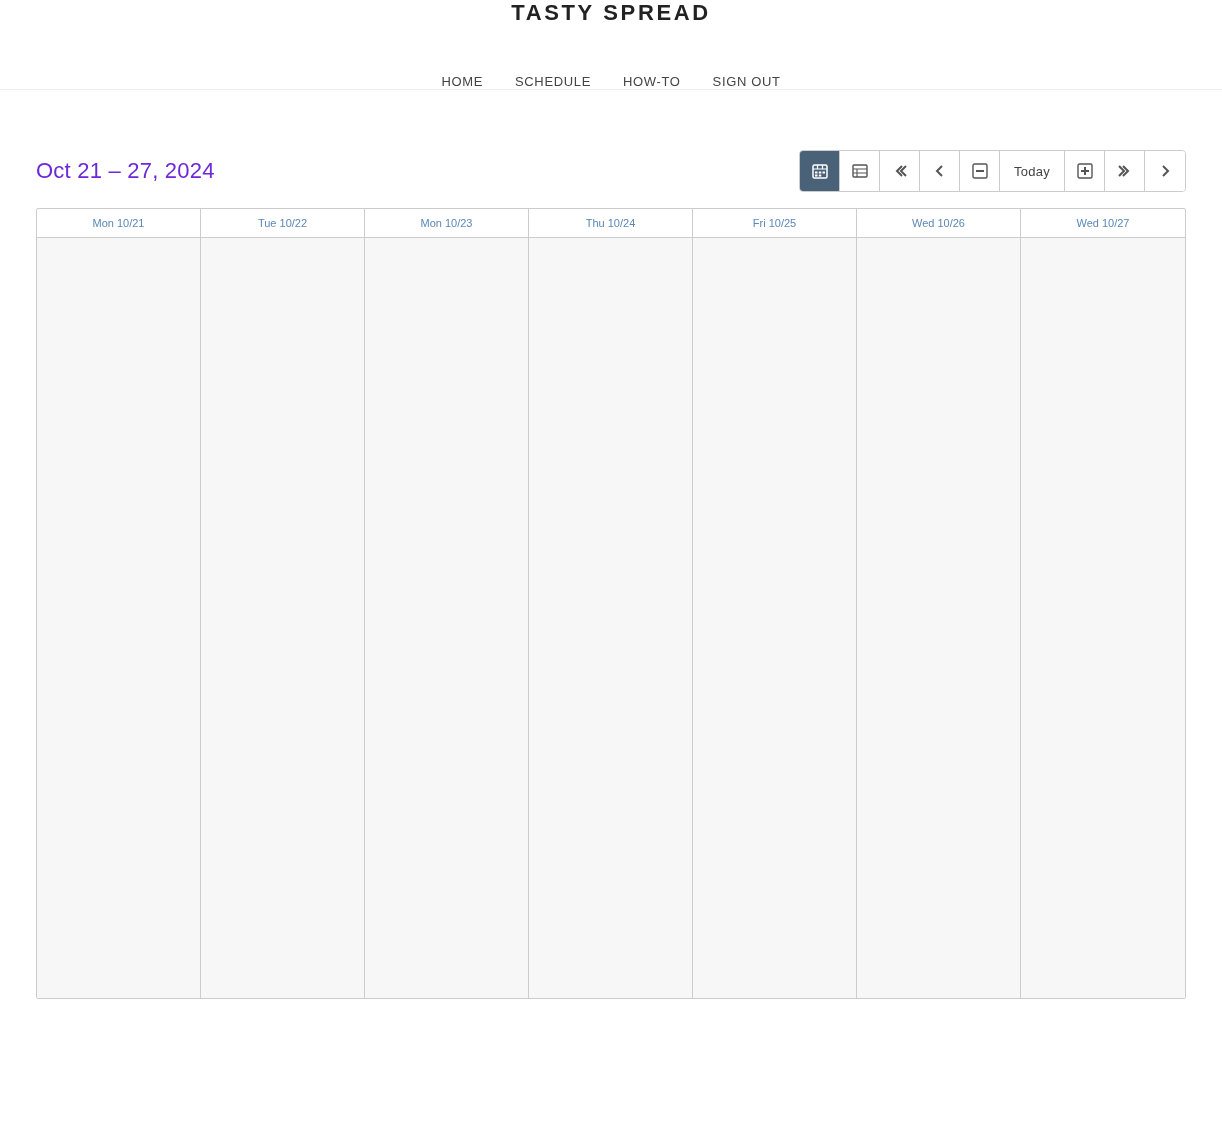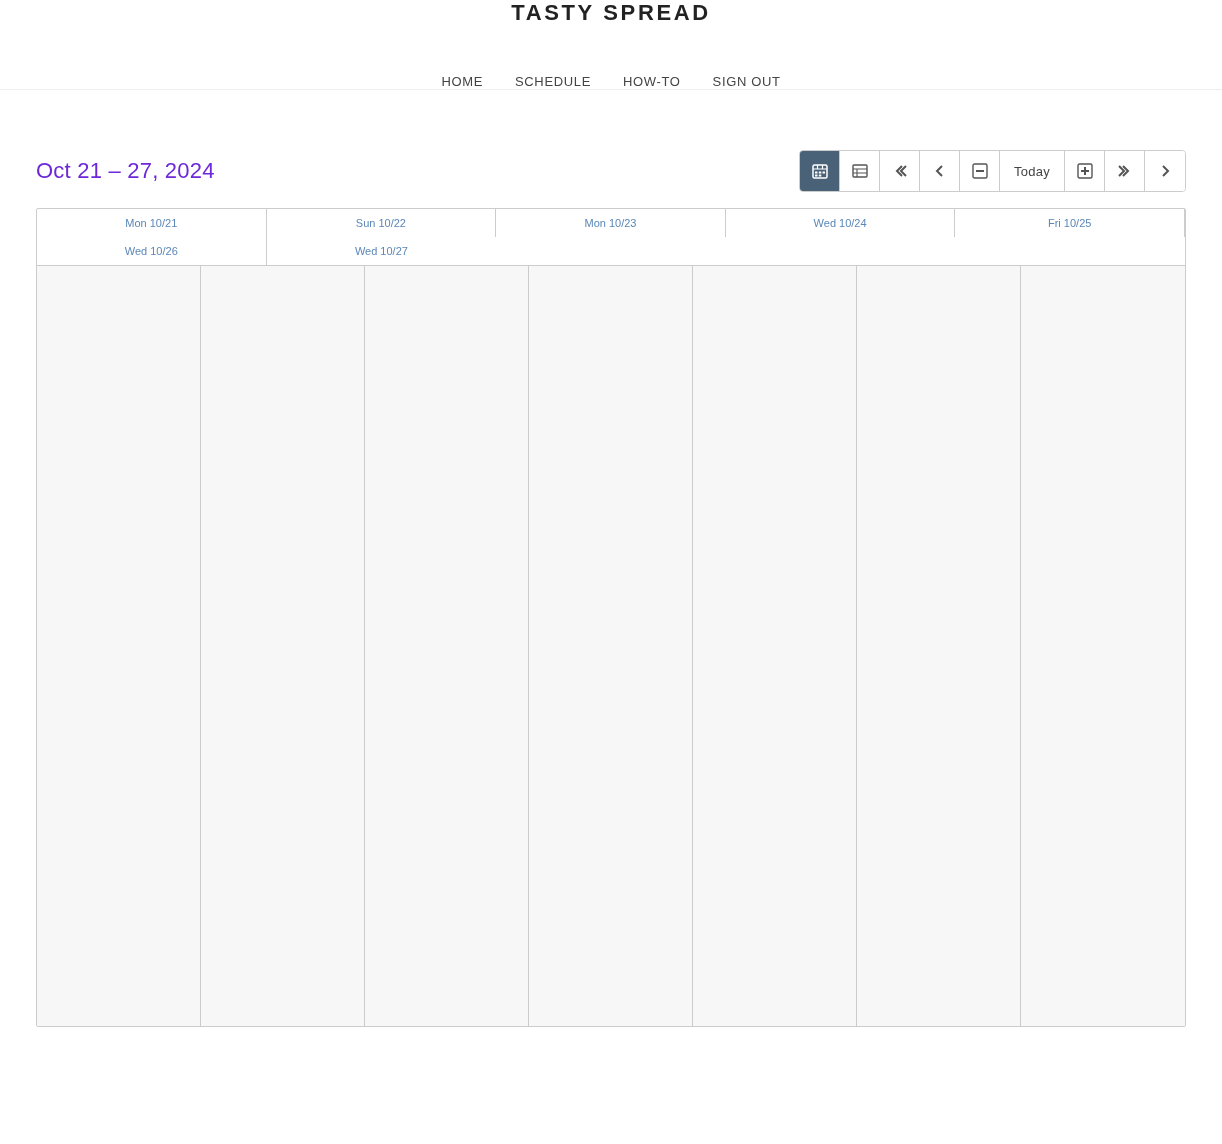--- a/index.html
+++ b/index.html
@@ -116,21 +116,21 @@
 
     
     .calendar-grid {
       border: 1px solid #ccc;
       border-radius: 2px;
       overflow: hidden;
     }
 
     .calendar-days-header {
       display: grid;
-      grid-template-columns: repeat(5, 1fr);
+      grid-template-columns: repeat(7, 1fr);
       border-bottom: 1px solid #ccc;
     }
 
     .calendar-day-header {
       padding: 8px 10px;
       font-size: 11px;
       font-weight: 500;
       color: #5b87b7;
       text-align: center;
       border-right: 1px solid #ccc;
@@ -250,23 +250,23 @@
           <polyline points="6,3 11,8 6,13"></polyline>
         </svg>
       </button>
     </div>
   </div>
 
   <div class="calendar-grid">
 
     <div class="calendar-days-header">
       <div class="calendar-day-header">Mon 10/21</div>
-      <div class="calendar-day-header">Sun 10/22</div>
+      <div class="calendar-day-header">Tue 10/22</div>
       <div class="calendar-day-header">Mon 10/23</div>
-      <div class="calendar-day-header">Wed 10/24</div>
+      <div class="calendar-day-header">Thu 10/24</div>
       <div class="calendar-day-header">Fri 10/25</div>
       <div class="calendar-day-header">Wed 10/26</div>
       <div class="calendar-day-header">Wed 10/27</div>
     </div>
 
     <div class="calendar-body">
       <div class="calendar-cell"></div>
       <div class="calendar-cell"></div>
       <div class="calendar-cell"></div>
       <div class="calendar-cell"></div>

